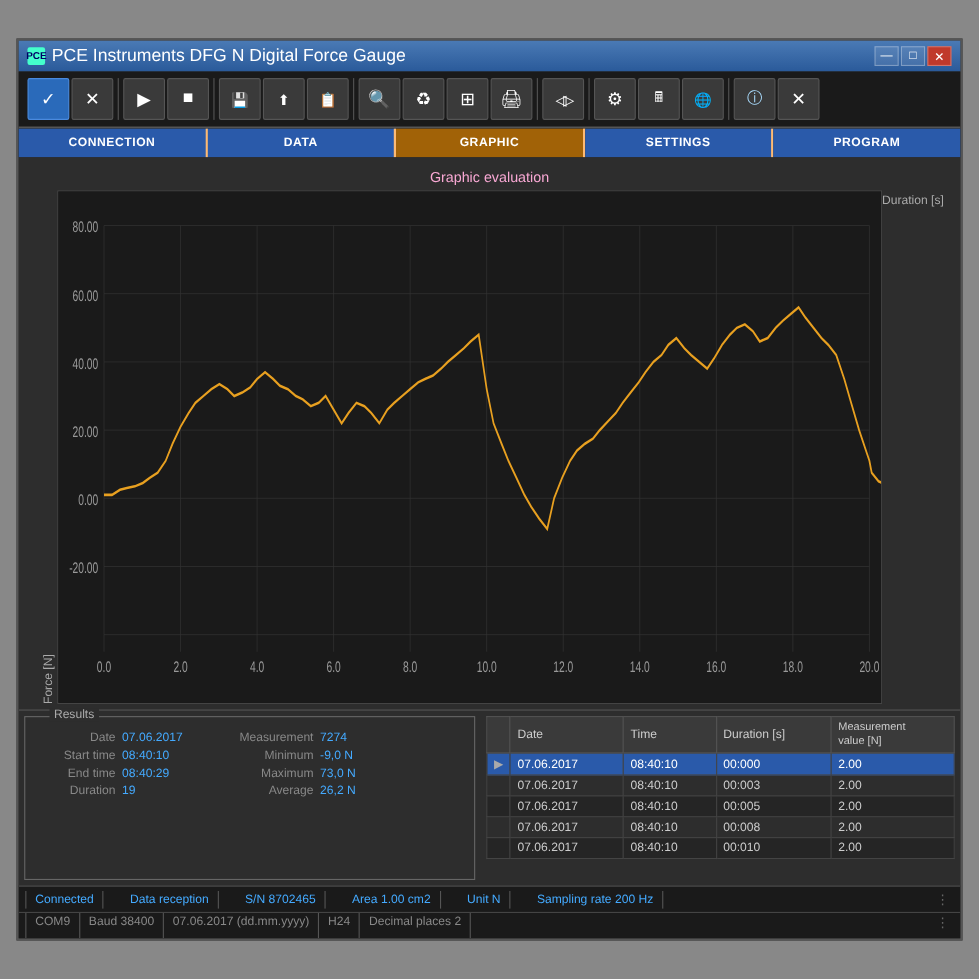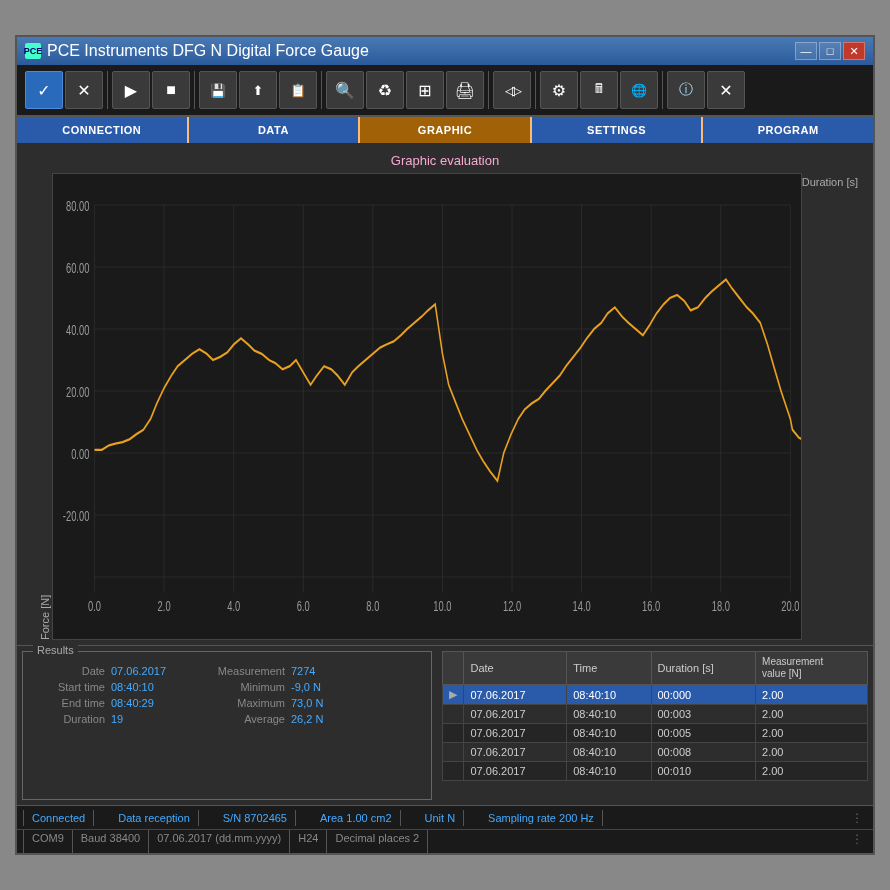--- a/index.html
+++ b/index.html
@@ -31,21 +31,21 @@
     .chart-title { color: #f9a8d4; text-align: center; font-size: 13px; margin-bottom: 5px; }
     .chart-container { flex: 1; display: flex; min-height: 0; }
     .y-axis-label { writing-mode: vertical-rl; transform: rotate(180deg); color: #aaa; font-size: 11px; display: flex; align-items: center; padding-right: 5px; width: 20px; }
     .chart-inner { flex: 1; display: flex; }
     .chart-svg-wrapper { flex: 1; background: #1a1a1a; border: 1px solid #444; position: relative; }
     .x-axis-label { color: #aaa; font-size: 11px; text-align: center; padding-top: 3px; }
     
     .bottom-section { display: flex; height: 160px; flex-shrink: 0; border-top: 1px solid #555; }
     
     .results-panel { width: 410px; border: 1px solid #666; margin: 5px; padding: 8px; flex-shrink: 0; position: relative; }
-    .results-title { position: absolute; top: -8px; left: 10px; background: #2d2d2d; color: #aaa; font-size: 11px; padding: 0 4px; }
+    .results-title { position: absolute; top: -8px; left: 22px; background: #2d2d2d; color: #aaa; font-size: 11px; padding: 0 4px; }
     .results-grid { display: grid; grid-template-columns: 80px 80px 100px 80px; gap: 4px 0; font-size: 11px; margin-top: 5px; }
     .results-label { color: #888; text-align: right; padding-right: 6px; }
     .results-value { color: #4af; }
     
     .data-table-wrapper { flex: 1; margin: 5px; overflow: hidden; display: flex; flex-direction: column; }
     .data-table { width: 100%; border-collapse: collapse; font-size: 11px; }
     .data-table th { background: #3a3a3a; color: #ccc; padding: 4px 6px; border: 1px solid #555; text-align: left; font-weight: normal; }
     .data-table td { padding: 3px 6px; border: 1px solid #444; color: #ccc; }
     .data-table tr.selected td { background: #2a5aaa; color: white; }
     .data-table tr.alt td { background: #252525; }

